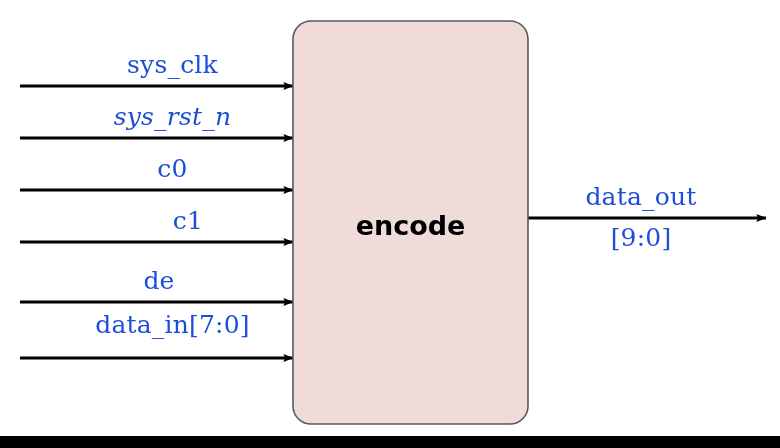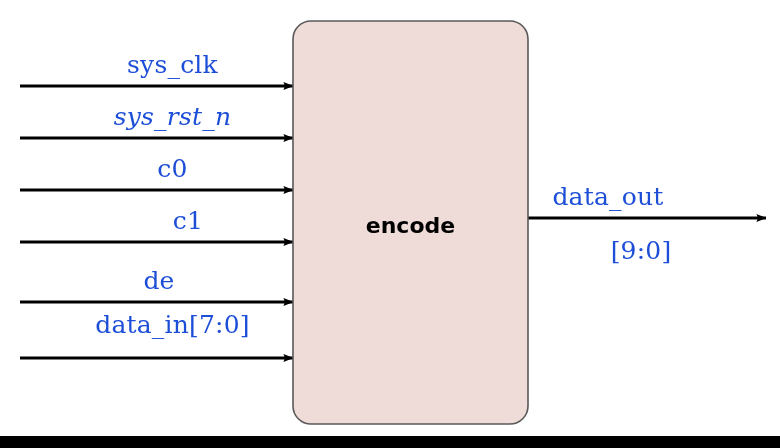--- a/index.html
+++ b/index.html
@@ -39,27 +39,26 @@
   .sig-label.in-label {
     transform: translate(-50%, -100%);
   }
   .out-label-top {
     position: absolute;
     transform: translate(-50%, -100%);
   }
   .out-label-bot {
     position: absolute;
     transform: translate(-50%, 0);
-    margin-top: 13px;
   }
   #block-title {
     position: absolute;
     font-family: "DejaVu Sans", sans-serif;
     font-weight: bold;
-    font-size: 22px;
+    font-size: 27px;
     color: #000000;
     transform: translate(-50%, -50%);
     white-space: nowrap;
   }
   #bottom-bar {
     position: absolute;
     left: 0;
     width: 780px;
     background: #000000;
   }
@@ -93,19 +92,19 @@
 
   <div id="block-title" style="left: 410.5px; top: 224.5px;">encode</div>
 
   <div id="labels-layer">
       <div class="sig-label in-label" style="left: 172.5px; top: 79px;">sys_clk</div>
       <div class="sig-label in-label" style="left: 172.5px; top: 131px; font-style: italic;">sys_rst_n</div>
       <div class="sig-label in-label" style="left: 172.5px; top: 183px;">c0</div>
       <div class="sig-label in-label" style="left: 188px; top: 235px;">c1</div>
       <div class="sig-label in-label" style="left: 159px; top: 295px;">de</div>
       <div class="sig-label in-label" style="left: 172.5px; top: 339px;">data_in[7:0]</div>
-      <div class="sig-label out-label-top" style="left: 608px; top: 211px;">data_out</div>
+      <div class="sig-label out-label-top" style="left: 641px; top: 211px;">data_out</div>
       <div class="sig-label out-label-bot" style="left: 641px; top: 223px;">[9:0]</div>
     </div>
 
   <div id="bottom-bar" style="top: 436px; height: 12px; background: rgb(0, 0, 0);"></div>
 
 </div>
 
 </body></html>

